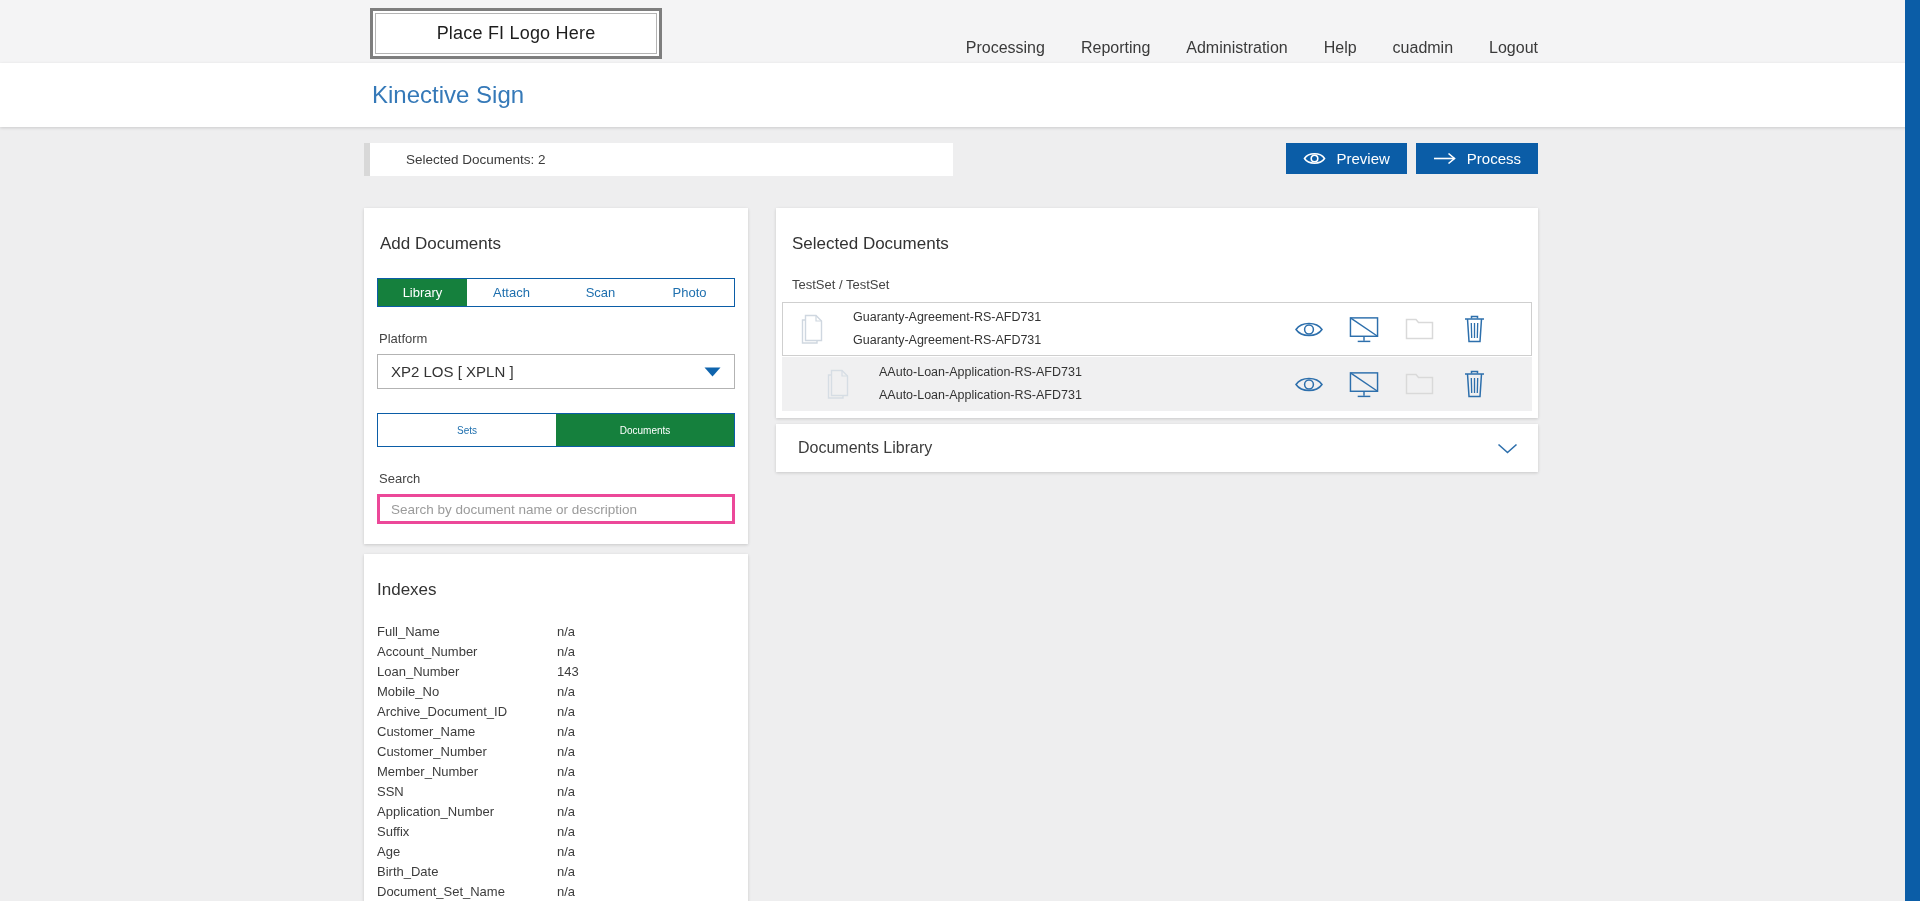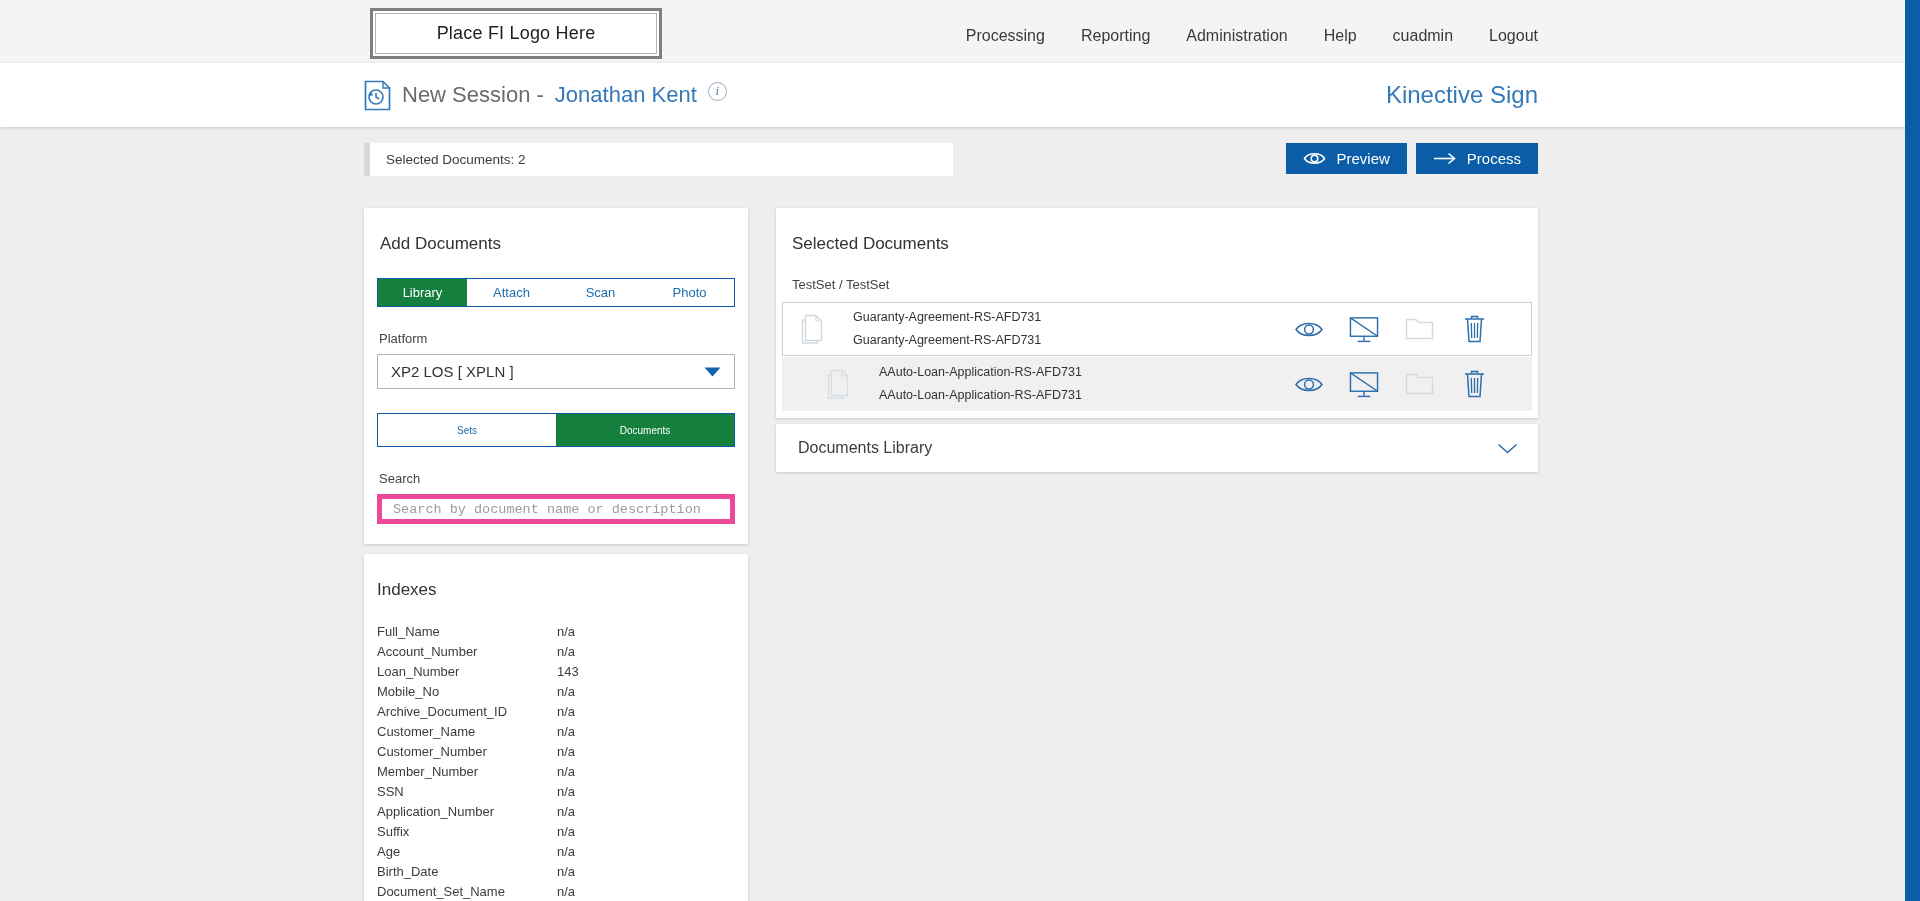--- a/index.html
+++ b/index.html
@@ -19,21 +19,21 @@
   
   .topbar { height: 63px; background: #f4f4f5; }
   .logo-box {
     position: absolute; left: 6px; top: 8px; width: 292px; height: 51px;
     background: #fff; border: 3px solid #7e7e7e;
     box-shadow: inset 0 0 0 2px #ffffff, inset 0 0 0 3px #b4b4b4;
     display: flex; align-items: center; justify-content: center;
     font-size: 18px; color: #1d1d1d; letter-spacing: 0.2px;
   }
   .topnav {
-    position: absolute; right: 0; top: 4px; height: 63px;
+    position: absolute; right: 0; top: 16px; height: 63px;
     display: flex; align-items: center; gap: 36px;
     font-size: 16px; color: #3a3a3a;
   }
   .topnav span { cursor: pointer; }
 
   
   .header { height: 64px; background: #fff; box-shadow: 0 1px 3px rgba(0,0,0,.15); position: relative; z-index: 2; }
   .header .inner { display: flex; align-items: center; justify-content: space-between; }
   .session { display: flex; align-items: center; gap: 11px; font-size: 22px; color: #6b6b6b; }
   .session .user { color: #3579b8; cursor: pointer; }
@@ -44,21 +44,21 @@
     display: flex; align-items: center; justify-content: center;
     margin-top: -8px; cursor: pointer;
   }
   .appname { font-size: 24px; color: #3579b8; margin-left: 8px; }
 
   
   .main { padding-top: 16px; }
   .actionrow { display: flex; justify-content: space-between; align-items: flex-start; }
   .selbar {
     width: 589px; height: 33px; background: #fff; border-left: 6px solid #d8d8d8;
-    display: flex; align-items: center; padding-left: 16px;
+    display: flex; align-items: center; padding-left: 36px;
     font-size: 13.5px; color: #3c3c3c;
   }
   .btns { display: flex; gap: 9px; }
   .btn {
     height: 31px; background: #0b5da7; color: #fff; border: none;
     display: flex; align-items: center; gap: 10px; padding: 0 17px;
     font-size: 15px; font-family: "Liberation Sans", sans-serif; cursor: pointer;
   }
 
   .cols { margin-top: 32px; display: flex; gap: 28px; align-items: flex-start; }
@@ -78,23 +78,23 @@
   .tab.active { background: #15803d; color: #fff; }
   .field-label { margin: 24px 0 8px 2px; font-size: 13px; color: #444; }
   .select {
     height: 35px; border: 1px solid #b3b3b3; background: #fff;
     display: flex; align-items: center; justify-content: space-between;
     padding: 0 13px; font-size: 15px; color: #333; cursor: pointer;
   }
   .toggle { margin-top: 24px; display: flex; border: 1px solid #0b5da7; height: 34px; background: #fff; }
   .toggle .tab { font-size: 10px; }
   .search-input {
-    width: 100%; height: 30px; border: 5px solid #ec4899; background: #fff;
+    width: 100%; height: 30px; border: 3px solid #ec4899; background: #fff;
     padding: 0 11px; font-size: 13.5px; color: #333;
-    font-family: Liberation Mono, monospace; outline: none;
+    font-family: Liberation Sans, sans-serif; outline: none;
   }
   .search-input::placeholder { color: #9b9b9b; }
 
   
   .indexes { margin-top: 10px; padding: 26px 13px 24px 13px; min-height: 371px; }
   .index-rows { margin-top: 22px; }
   .index-row { display: flex; line-height: 20px; font-size: 13px; color: #3c3c3c; }
   .index-row .lbl { width: 180px; }
 
   
@@ -138,34 +138,20 @@
       <span>Administration</span>
       <span>Help</span>
       <span>cuadmin</span>
       <span>Logout</span>
     </div>
   </div>
 </div>
 
 <div class="header">
   <div class="inner">
-    <div class="session">
-      <span>
-        <svg width="27" height="31" viewBox="0 0 27 31">
-          <path d="M1.5 29.5 V1.5 H19 L25.5 8 V29.5 Z" fill="#fff" stroke="#3579b8" stroke-width="1.7"></path>
-          <path d="M19 1.5 V8 H25.5" fill="none" stroke="#3579b8" stroke-width="1.4"></path>
-          <circle cx="12" cy="17" r="7" fill="none" stroke="#3579b8" stroke-width="1.6"></circle>
-          <path d="M12 13 V17 L15.2 19" fill="none" stroke="#3579b8" stroke-width="1.6"></path>
-          <path d="M6.2 11.2 L4.2 16.2 L9.4 15.2 Z" fill="#3579b8"></path>
-        </svg>
-      </span>
-      <span>New Session -</span>
-      <span class="user">Jonathan Kent</span>
-      <span class="info-badge">i</span>
-    </div>
     <div class="appname">Kinective Sign</div>
   </div>
 </div>
 
 <div class="main">
   <div class="inner">
 
     <div class="actionrow">
       <div class="selbar">
         <span>Selected Documents: 2</span>

